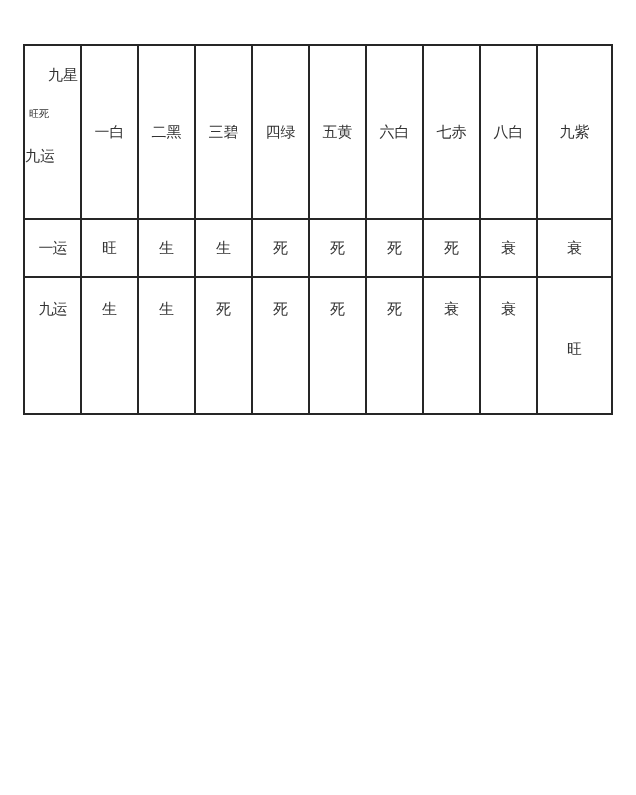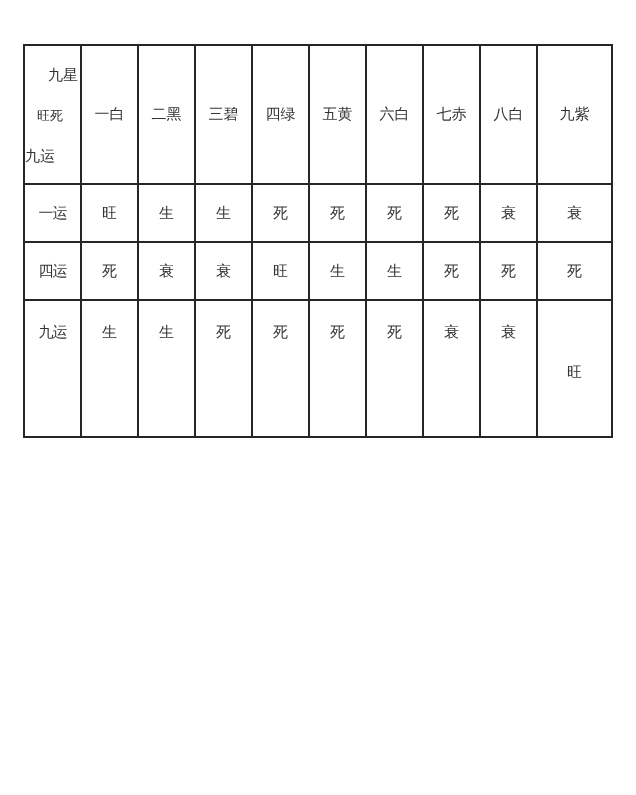--- a/index.html
+++ b/index.html
@@ -29,40 +29,40 @@
       font-size: 15px;
       text-align: center;
       vertical-align: middle;
       padding: 0;
       color: #333333;
     }
     .col-label { width: 57px; }
     .col-star { width: 57px; }
     .col-last { width: 75px; }
 
-    tr.head-row { height: 139px; }
+    tr.head-row { height: 174px; }
     tr.body-row { height: 58px; }
     tr.last-row { height: 137px; }
 
     .corner {
       position: relative;
       text-align: left !important;
       vertical-align: top !important;
     }
     .corner .c-star {
       position: absolute;
       right: 2px;
       top: 20px;
       font-size: 15px;
     }
     .corner .c-status {
       position: absolute;
-      left: 12px;
+      left: 4px;
       top: 61px;
-      font-size: 13px;
+      font-size: 10px;
     }
     .corner .c-period {
       position: absolute;
       left: 0px;
       top: 101px;
       font-size: 15px;
     }
     td.row-label {
       text-align: center;
       padding-left: 0 !important;
@@ -118,32 +118,20 @@
       <td>旺</td>
       <td>生</td>
       <td>生</td>
       <td>死</td>
       <td>死</td>
       <td>死</td>
       <td>死</td>
       <td>衰</td>
       <td>衰</td>
     </tr>
-    <tr class="body-row">
-      <td class="row-label">四运</td>
-      <td>死</td>
-      <td>衰</td>
-      <td>衰</td>
-      <td>旺</td>
-      <td>生</td>
-      <td>生</td>
-      <td>死</td>
-      <td>死</td>
-      <td>死</td>
-    </tr>
     <tr class="last-row">
       <td class="row-label">九运</td>
       <td>生</td>
       <td>生</td>
       <td>死</td>
       <td>死</td>
       <td>死</td>
       <td>死</td>
       <td>衰</td>
       <td>衰</td>

